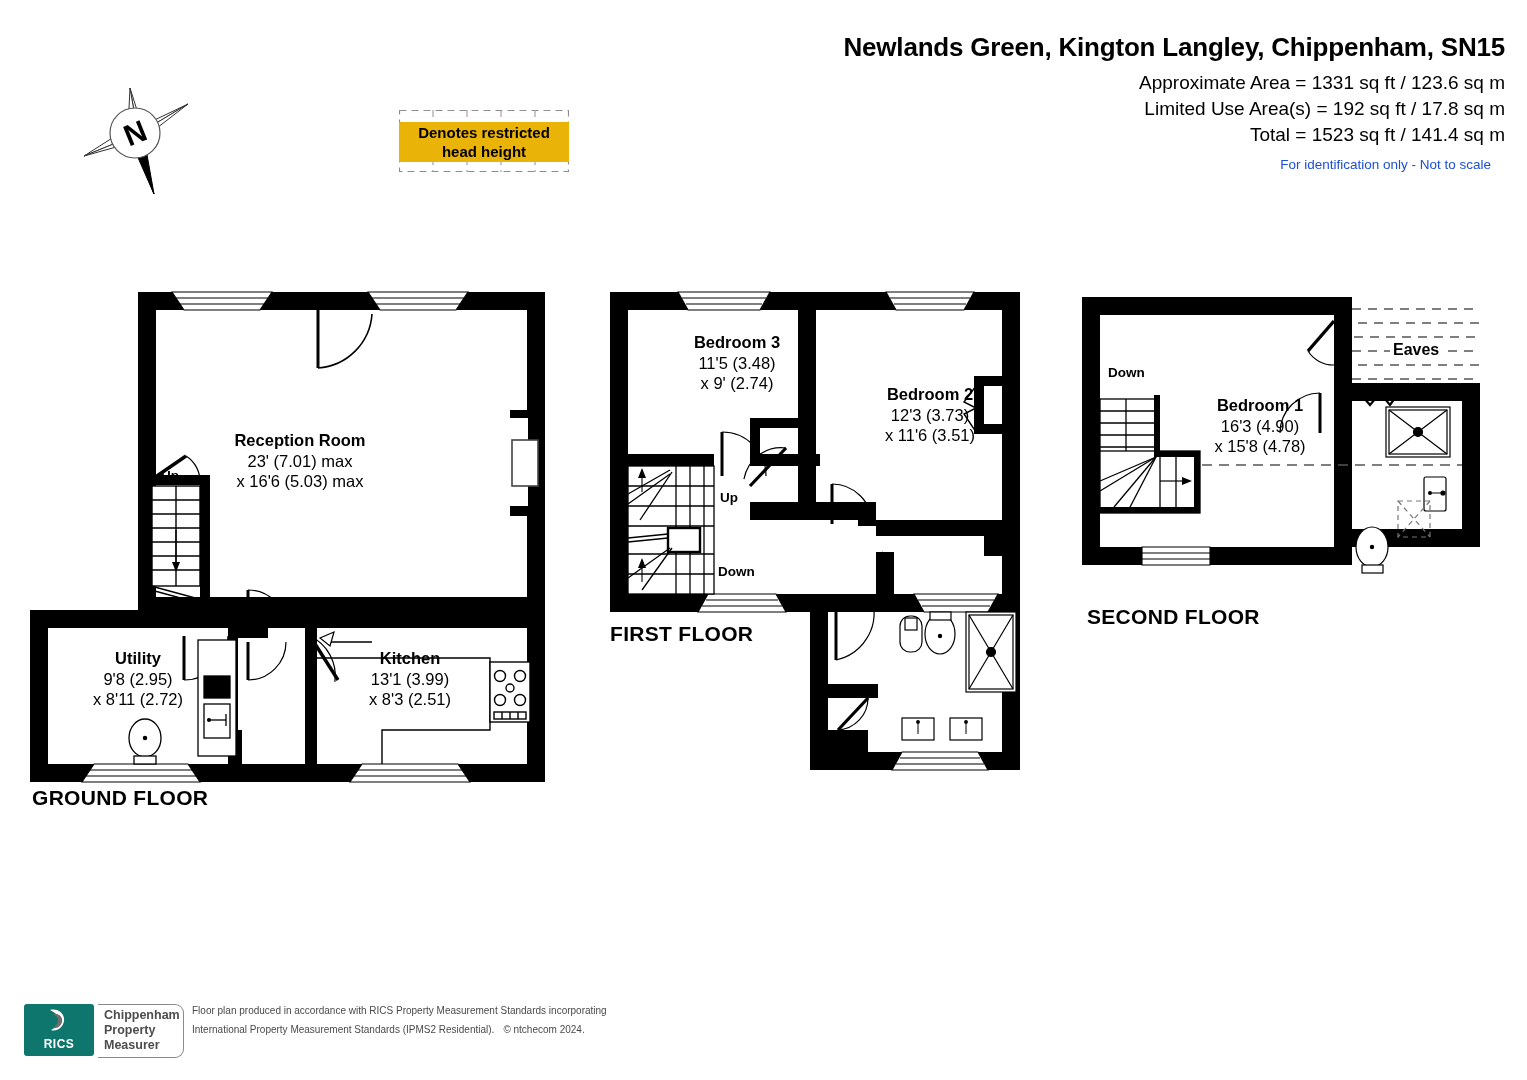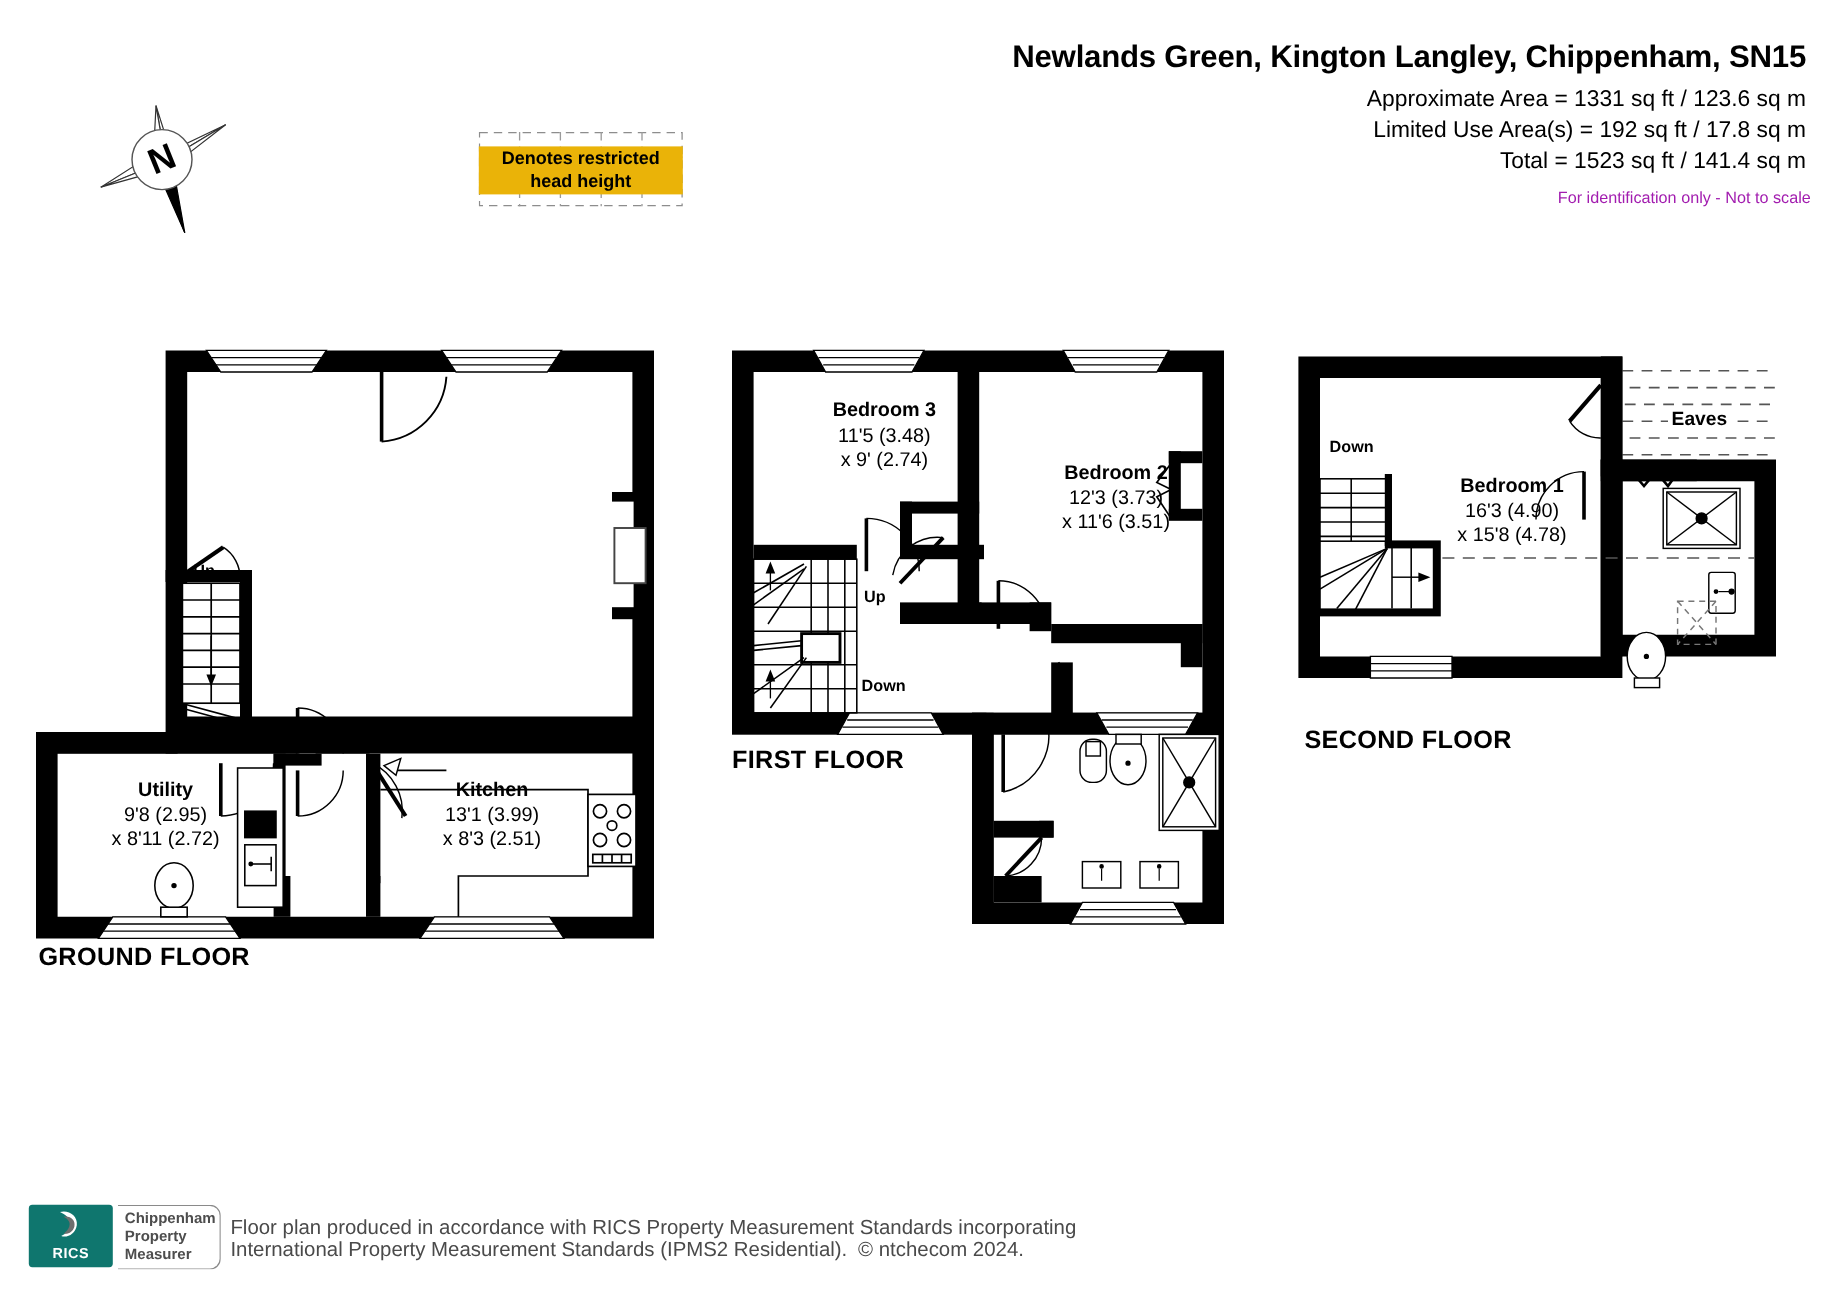--- a/index.html
+++ b/index.html
@@ -13,22 +13,22 @@
   #header-title{
     position:absolute;left:0;top:32px;width:1505px;text-align:right;
     font-size:26px;font-weight:bold;letter-spacing:-0.2px;white-space:nowrap;
   }
   #area-block{
     position:absolute;right:22px;top:70px;text-align:right;
     font-size:19px;line-height:26px;
   }
   #area-block div{white-space:nowrap;}
   #disclaimer{
-    position:absolute;right:18px;top:157px;text-align:right;
-    font-size:13.5px;white-space:nowrap;color:#a21caf;
+    position:absolute;right:36px;top:157px;text-align:right;
+    font-size:13.5px;white-space:nowrap;color:#1d4ed8;
   }
   
   #legend{
     position:absolute;left:399px;top:110px;width:170px;height:62px;
   }
   #legend .legend-text{
     position:absolute;left:0;top:12px;width:170px;text-align:center;
     font-size:15px;font-weight:bold;line-height:19px;
     background:#eab308;padding:1px 0;
   }
@@ -65,21 +65,21 @@
   #cpm-box{
     position:absolute;left:74px;top:4px;width:85px;height:52px;
     border:1.6px solid #8a8a8a;border-radius:0 9px 9px 0;border-left:none;
     color:#555;
   }
   #cpm-box div{
     font-size:12.5px;font-weight:bold;line-height:15px;padding-left:6px;color:#4d4d4d;
   }
   #cpm-box .l1{padding-top:3px;}
   #footer-text{
-    position:absolute;left:168px;top:2px;font-size:17px;line-height:18.5px;color:#4a4a4a;margin-top:12px;
+    position:absolute;left:168px;top:2px;font-size:10px;line-height:18.5px;color:#4a4a4a;
   }
   #footer-text .row{white-space:nowrap;}
   .sp{display:inline-block;width:9px;}
 </style>
 </head>
 <body>
 
 <div id="header-title">Newlands Green, Kington Langley, Chippenham, SN15</div>
 
 <div id="area-block">
@@ -248,20 +248,25 @@
       <rect x="184" y="386" width="26" height="22" fill="#000"></rect>
       <rect x="184" y="414" width="26" height="34"></rect>
       <line x1="190" y1="430" x2="206" y2="430"></line>
       <line x1="206" y1="424" x2="206" y2="436"></line>
       <circle cx="189" cy="430" r="1.4" fill="#000"></circle>
     </g>
 
     <rect x="492" y="150" width="26" height="46" fill="#fff" stroke="#444" stroke-width="1.6"></rect>
   </svg>
 
+  <div class="room" style="left:150px;top:140px;width:260px;">
+    <div class="rname">Reception Room</div>
+    <div>23' (7.01) max</div>
+    <div>x 16'6 (5.03) max</div>
+  </div>
   <div class="room" style="left:38px;top:358px;width:160px;">
     <div class="rname">Utility</div>
     <div>9'8 (2.95)</div>
     <div>x 8'11 (2.72)</div>
   </div>
   <div class="room" style="left:305px;top:358px;width:170px;">
     <div class="rname">Kitchen</div>
     <div>13'1 (3.99)</div>
     <div>x 8'3 (2.51)</div>
   </div>

